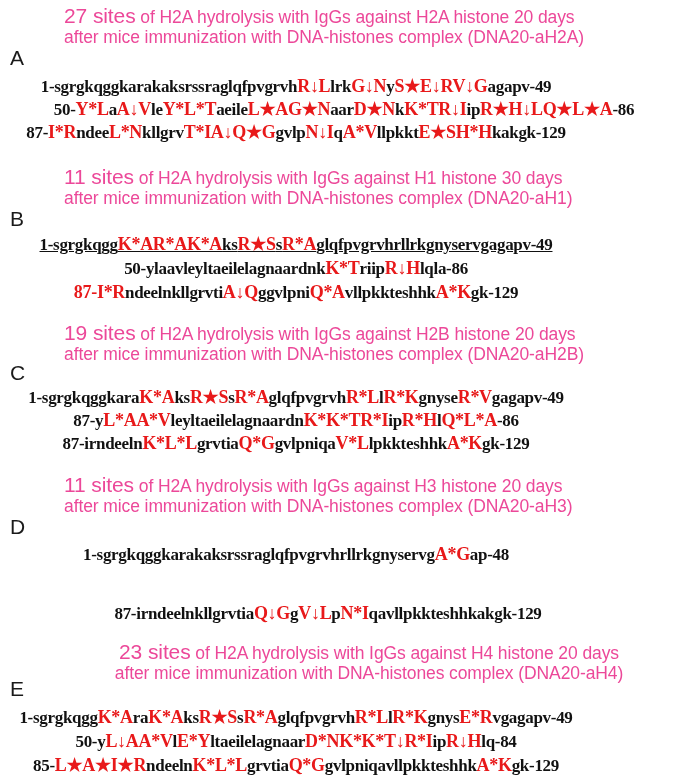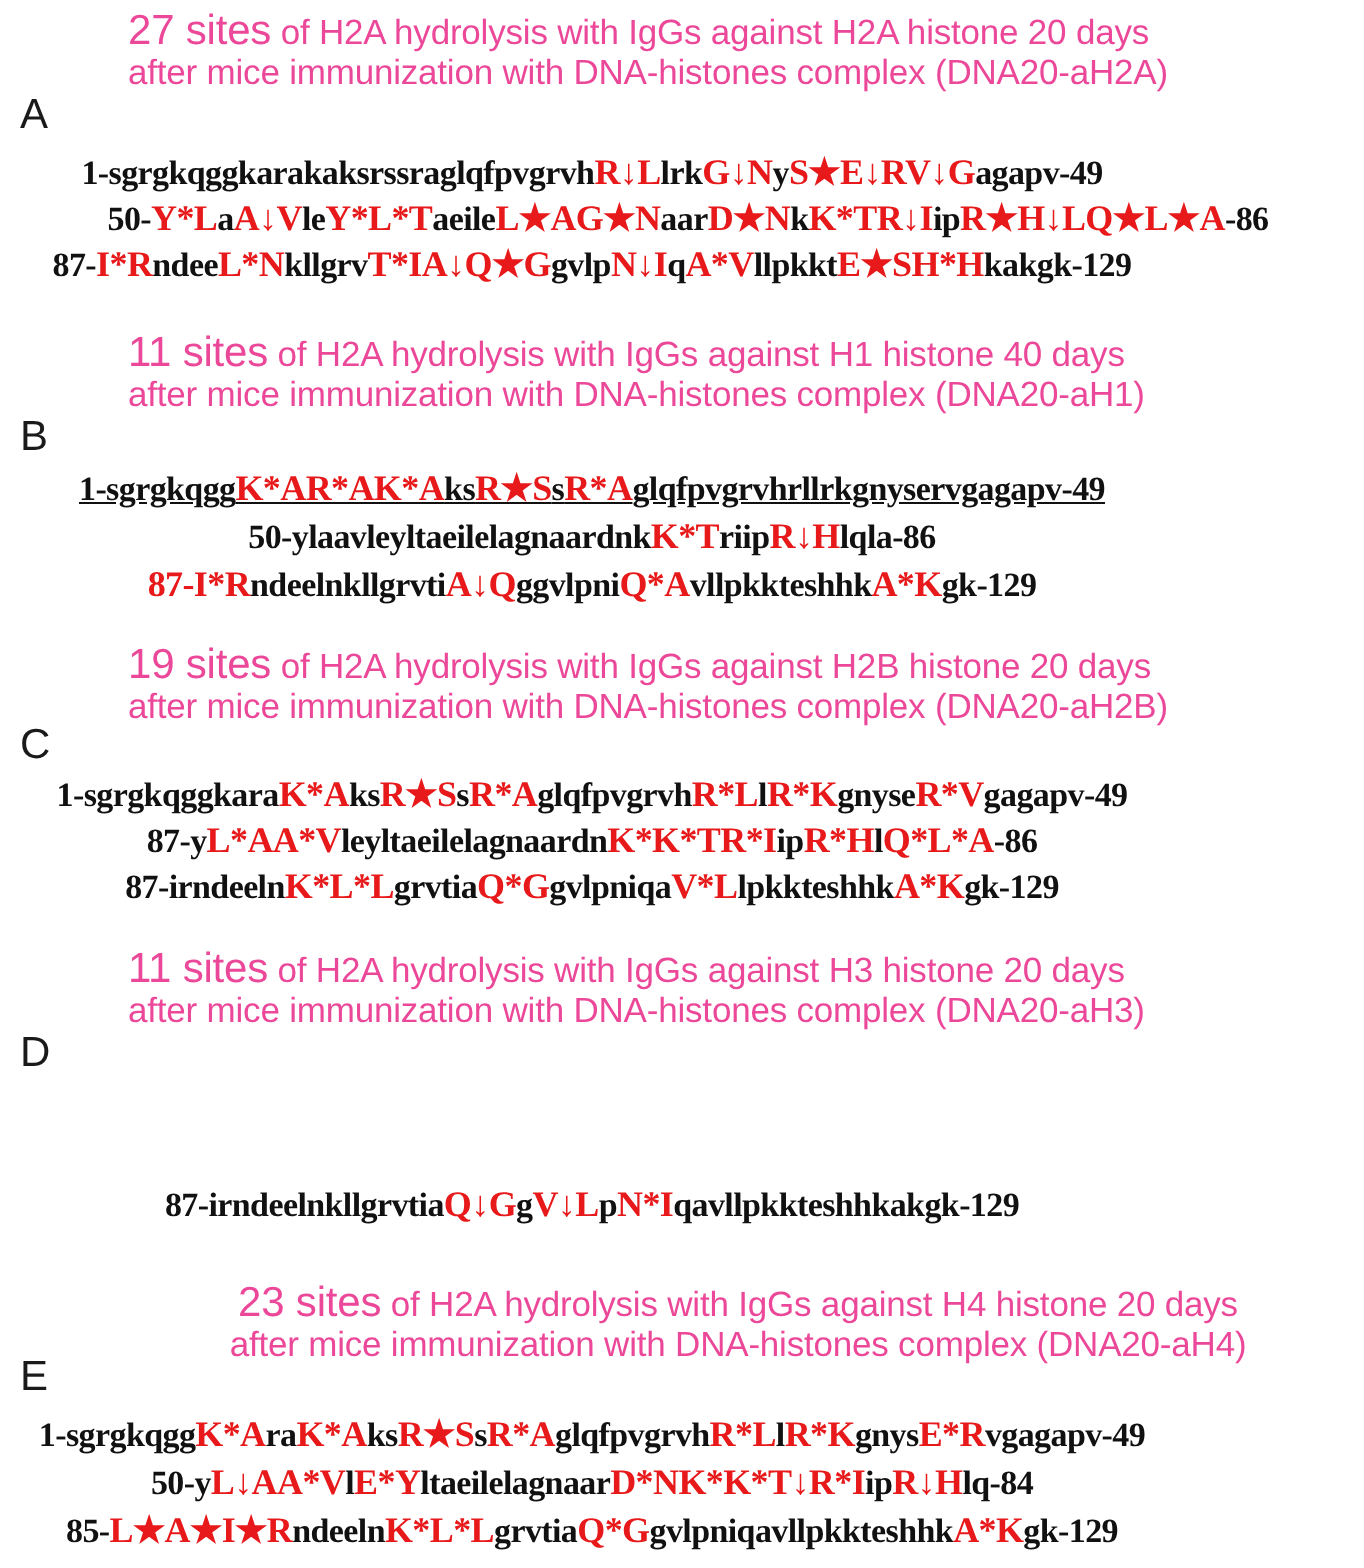--- a/index.html
+++ b/index.html
@@ -31,21 +31,21 @@
     <span>after mice immunization with DNA-histones complex  (DNA20-aH2A)</span>
   </div>
   <div class="panel-letter" style="top:46px;">A</div>
   <div class="seq" style="top:75px;"><span>1-sgrgkqggkarakaksrssraglqfpvgrvh</span><span class="r">R↓L</span><span>lrk</span><span class="r">G↓N</span><span>y</span><span class="r">S★E↓RV↓G</span><span>agapv-49</span></div>
   <div class="seq" style="top:98px;padding-left:48px;"><span>50-</span><span class="r">Y*L</span><span>a</span><span class="r">A↓V</span><span>le</span><span class="r">Y*L*T</span><span>aeile</span><span class="r">L★AG★N</span><span>aar</span><span class="r">D★N</span><span>k</span><span class="r">K*TR↓I</span><span>ip</span><span class="r">R★H↓LQ★L★A</span><span>-86</span></div>
   <div class="seq" style="top:121px;"><span>87-</span><span class="r">I*R</span><span>ndee</span><span class="r">L*N</span><span>kllgrv</span><span class="r">T*IA↓Q★G</span><span>gvlp</span><span class="r">N↓I</span><span>q</span><span class="r">A*V</span><span>llpkkt</span><span class="r">E★SH*H</span><span>kakgk-129</span></div>
 </div>
 
 <div class="panel" style="top:150px;height:160px;">
   <div class="title" style="top:17px;">
-    <span class="count">11 sites</span><span> of H2A hydrolysis with IgGs against H1 histone 40 days</span><br>
+    <span class="count">11 sites</span><span> of H2A hydrolysis with IgGs against H1 histone 30 days</span><br>
     <span>after mice immunization with DNA-histones complex  (DNA20-aH1)</span>
   </div>
   <div class="panel-letter" style="top:57px;">B</div>
   <div class="seq" style="top:83px;text-decoration:underline;"><span>1-sgrgkqgg</span><span class="r">K*AR*AK*A</span><span>ks</span><span class="r">R★S</span><span>s</span><span class="r">R*A</span><span>glqfpvgrvhrllrkgnyservgagapv-49</span></div>
   <div class="seq" style="top:107px;"><span>50-ylaavleyltaeilelagnaardnk</span><span class="r">K*T</span><span>riip</span><span class="r">R↓H</span><span>lqla-86</span></div>
   <div class="seq" style="top:131px;"><span class="r">87-I*R</span><span>ndeelnkllgrvti</span><span class="r">A↓Q</span><span>ggvlpni</span><span class="r">Q*A</span><span>vllpkkteshhk</span><span class="r">A*K</span><span>gk-129</span></div>
 </div>
 
 <div class="panel" style="top:310px;height:150px;">
   <div class="title" style="top:13px;">
@@ -57,21 +57,22 @@
   <div class="seq" style="top:99px;"><span>87-y</span><span class="r">L*AA*V</span><span>leyltaeilelagnaardn</span><span class="r">K*K*TR*I</span><span>ip</span><span class="r">R*H</span><span>l</span><span class="r">Q*L*A</span><span>-86</span></div>
   <div class="seq" style="top:122px;"><span>87-irndeeln</span><span class="r">K*L*L</span><span>grvtia</span><span class="r">Q*G</span><span>gvlpniqa</span><span class="r">V*L</span><span>lpkkteshhk</span><span class="r">A*K</span><span>gk-129</span></div>
 </div>
 
 <div class="panel" style="top:460px;height:160px;">
   <div class="title" style="top:15px;">
     <span class="count">11 sites</span><span> of H2A hydrolysis with IgGs against H3 histone 20 days</span><br>
     <span>after mice immunization with DNA-histones complex  (DNA20-aH3)</span>
   </div>
   <div class="panel-letter" style="top:55px;">D</div>
-  <div class="seq" style="top:131px;"><span>87-irndeelnkllgrvtia</span><span class="r">Q↓G</span><span>g</span><span class="r">V↓L</span><span>p</span><span class="r">N*I</span><span>qavllpkkteshhkakgk-129</span></div>
+  <div class="seq" style="top:83px;"><span>1-sgrgkqggkarakaksrssraglqfpvgrvhrllrkgnyservg</span><span class="r">A*G</span><span>ap-48</span></div>
+  <div class="seq" style="top:142px;padding-left:32px;"><span>87-irndeelnkllgrvtia</span><span class="r">Q↓G</span><span>g</span><span class="r">V↓L</span><span>p</span><span class="r">N*I</span><span>qavllpkkteshhkakgk-129</span></div>
 </div>
 
 <div class="panel" style="top:620px;height:164px;">
   <div class="title" style="top:22px;text-align:center;">
     <span class="count">23 sites</span><span> of H2A hydrolysis with IgGs against H4 histone 20 days</span><br>
     <span>after mice immunization with DNA-histones complex  (DNA20-aH4)</span>
   </div>
   <div class="panel-letter" style="top:57px;">E</div>
   <div class="seq" style="top:86px;"><span>1-sgrgkqgg</span><span class="r">K*A</span><span>ra</span><span class="r">K*A</span><span>ks</span><span class="r">R★S</span><span>s</span><span class="r">R*A</span><span>glqfpvgrvh</span><span class="r">R*L</span><span>l</span><span class="r">R*K</span><span>gnys</span><span class="r">E*R</span><span>vgagapv-49</span></div>
   <div class="seq" style="top:110px;"><span>50-y</span><span class="r">L↓AA*V</span><span>l</span><span class="r">E*Y</span><span>ltaeilelagnaar</span><span class="r">D*NK*K*T↓R*I</span><span>ip</span><span class="r">R↓H</span><span>lq-84</span></div>

